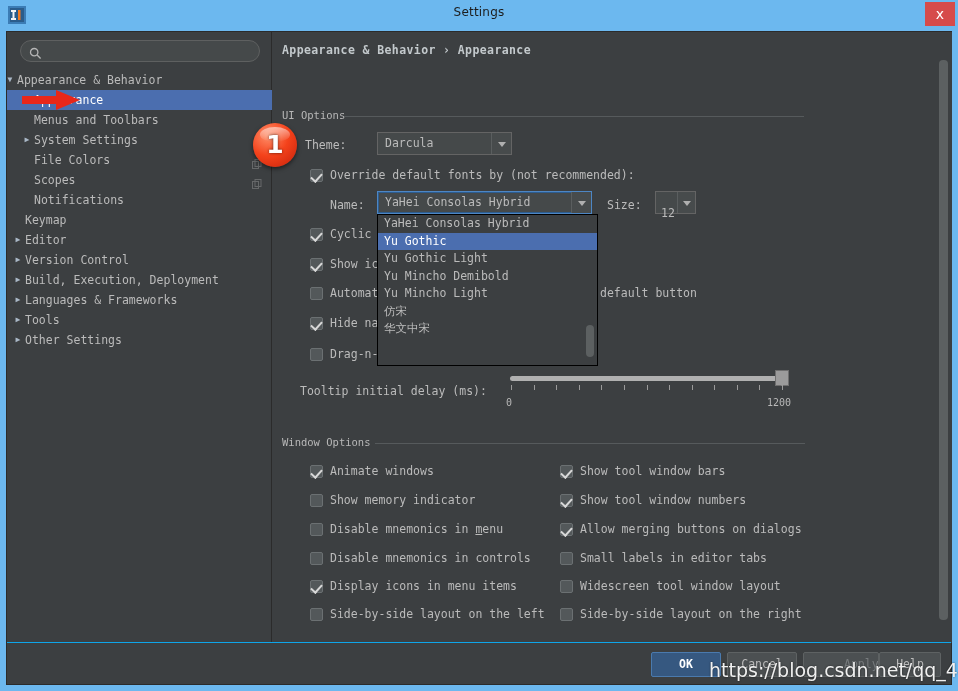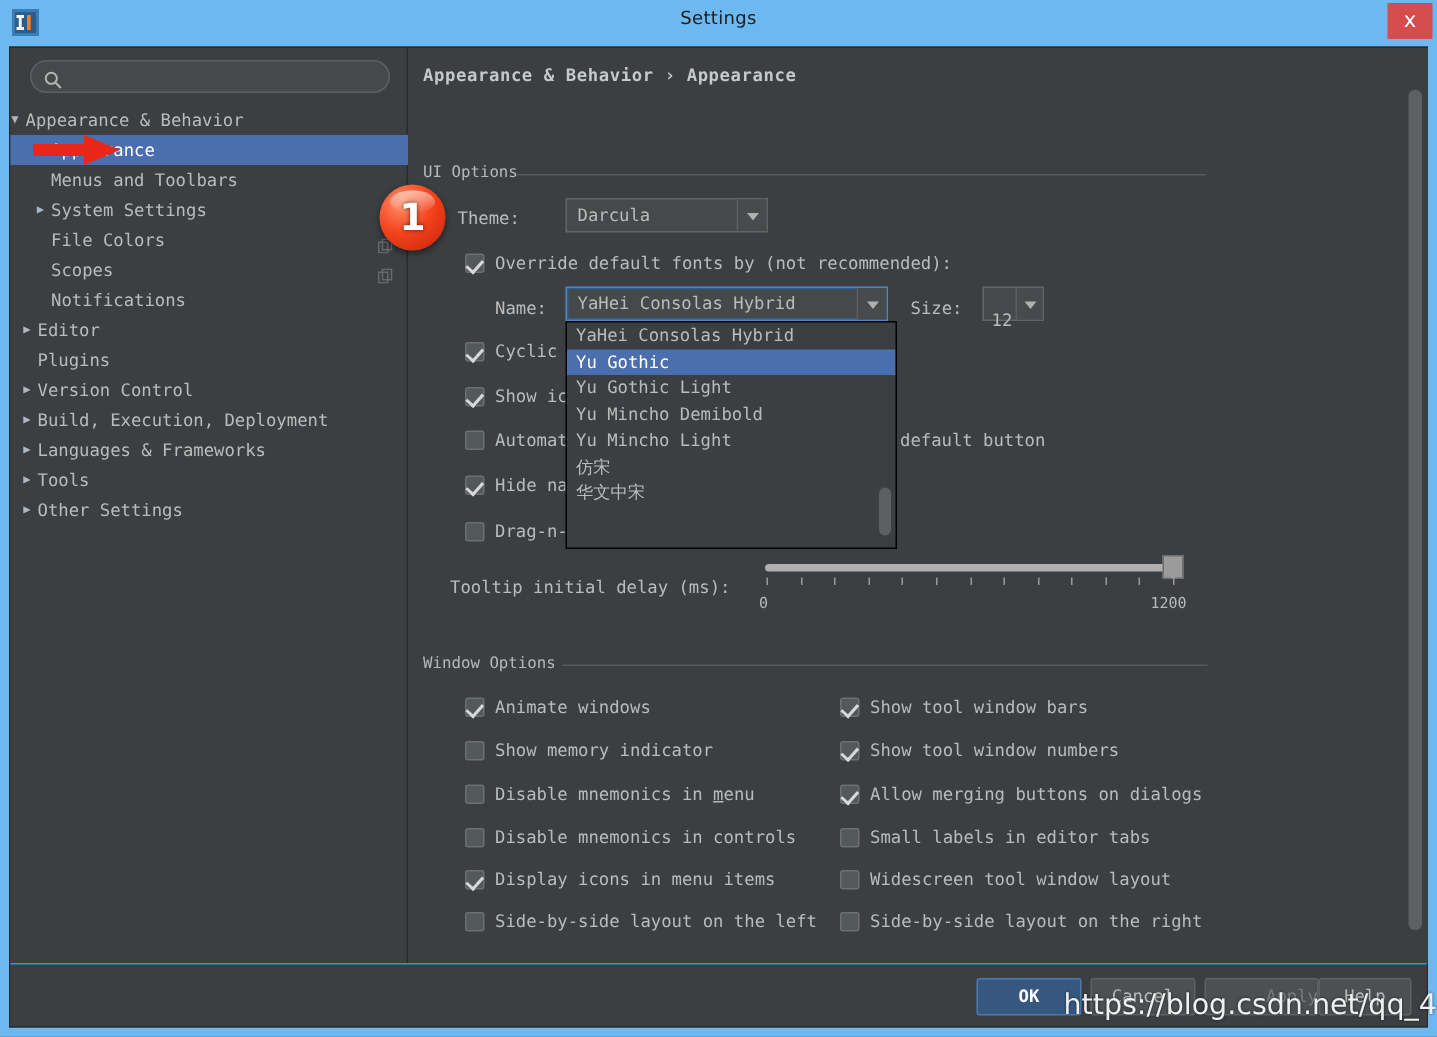--- a/index.html
+++ b/index.html
@@ -326,25 +326,25 @@
             <span class="lbl" style="left: 27px;">Scopes</span>
             <span class="side-icon"><svg width="10" height="10" viewBox="0 0 10 10">
                 <rect x="0.5" y="2.5" width="6" height="7" fill="none" stroke="#8a8a8a"></rect>
                 <rect x="3" y="0.5" width="6" height="7" fill="none" stroke="#8a8a8a"></rect>
               </svg></span>
           </div>
           <div class="tree-item">
             <span class="lbl" style="left: 27px;">Notifications</span>
           </div>
           <div class="tree-item">
+            <span class="lbl" style="left: 18px;">Keymap</span>
+          </div>
+          <div class="tree-item">
             <span class="tw" style="left: 4px;">▶</span>
             <span class="lbl" style="left: 18px;">Editor</span>
-          </div>
-          <div class="tree-item">
-            <span class="lbl" style="left: 18px;">Plugins</span>
           </div>
           <div class="tree-item">
             <span class="tw" style="left: 4px;">▶</span>
             <span class="lbl" style="left: 18px;">Version Control</span>
           </div>
           <div class="tree-item">
             <span class="tw" style="left: 4px;">▶</span>
             <span class="lbl" style="left: 18px;">Build, Execution, Deployment</span>
           </div>
           <div class="tree-item">

